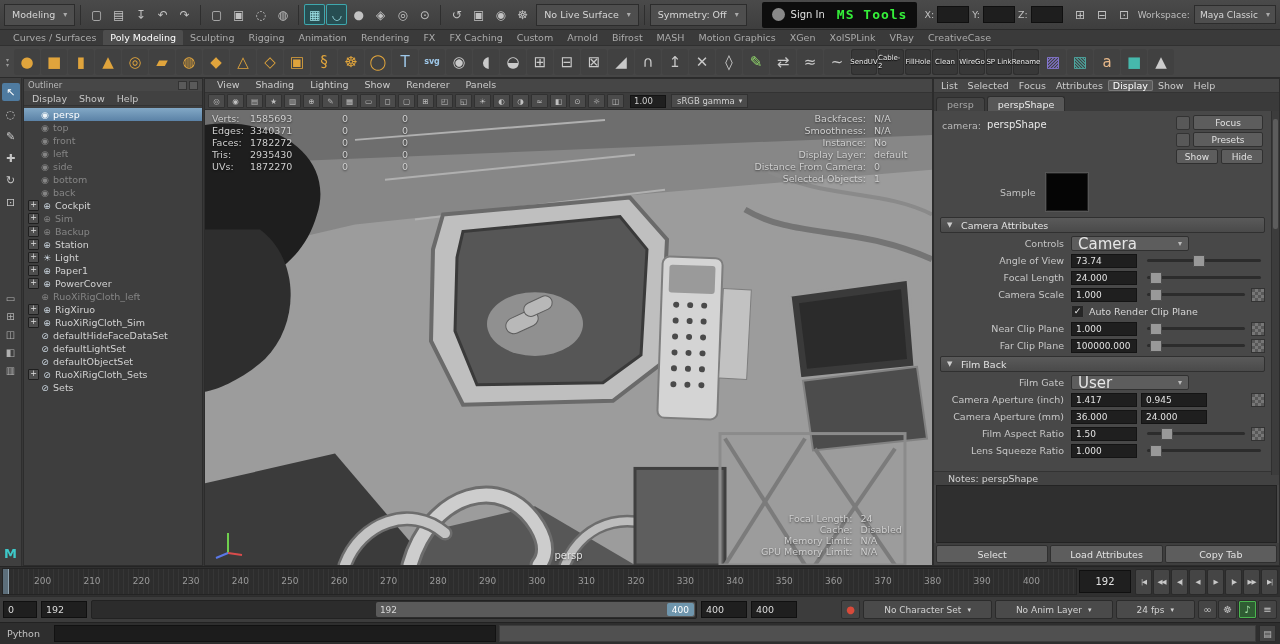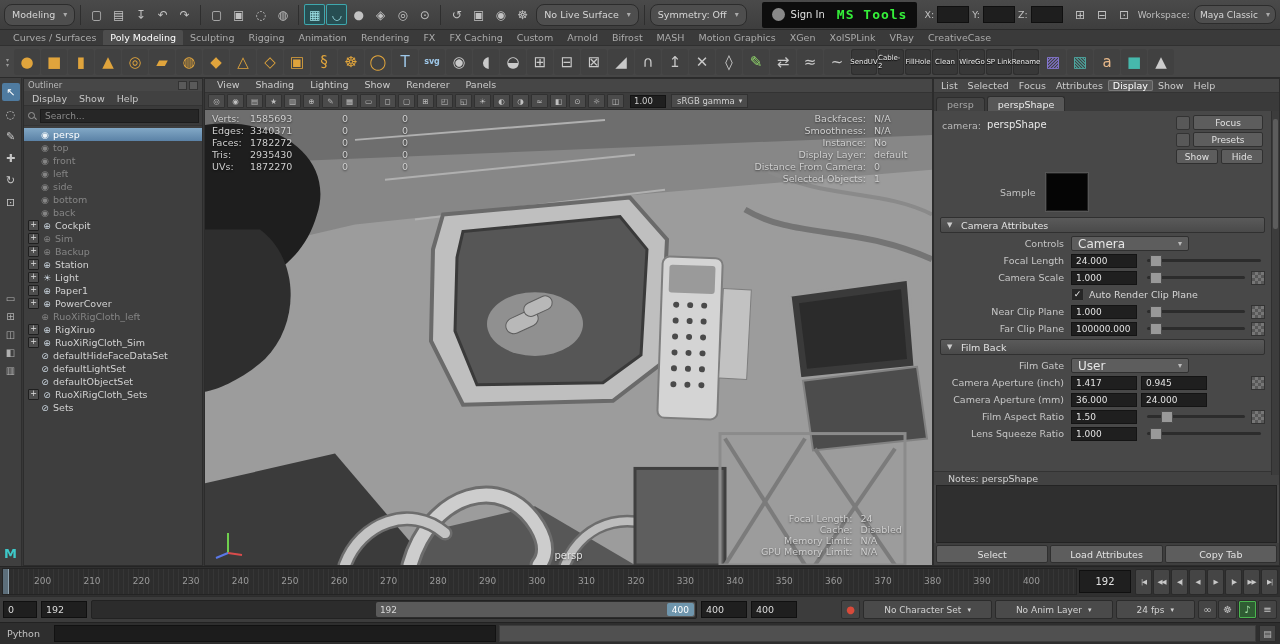--- a/index.html
+++ b/index.html
@@ -6,21 +6,21 @@
   html,body{margin:0;padding:0}
   body{width:1280px;height:644px;overflow:hidden;background:#373737;
        font-family:"DejaVu Sans","Liberation Sans",sans-serif;font-size:10px;color:#c8c8c8;
        cursor:default;-webkit-user-select:none;user-select:none}
   #app{position:relative;width:1280px;height:644px;background:#373737}
 
   
   #topbar{position:absolute;left:0;top:0;width:1280px;height:30px;box-sizing:border-box;
           background:linear-gradient(#4a4a4a,#3e3e3e);border-bottom:1px solid #2b2b2b;
           display:flex;align-items:center;gap:3px;padding:0 4px}
-  .dd{height:20px;background:#4e4e4e;border:1px solid #2c2c2c;border-radius:8px;display:flex;
+  .dd{height:20px;background:#4e4e4e;border:1px solid #2c2c2c;border-radius:0;display:flex;
       align-items:center;gap:8px;padding:0 7px;font-size:9.5px;color:#d6d6d6;white-space:nowrap}
   .dd::after{content:"▾";font-size:8px;color:#aaa}
   .icon-group{display:flex;gap:1px;align-items:center}
   .tbicon{width:21px;height:21px;border-radius:2px;display:flex;align-items:center;
           justify-content:center;font-size:12px;color:#c2c2c2}
   .tbicon.hl{background:#274e52;box-shadow:inset 0 0 0 1px #3fa7ad;color:#9fe3e8}
   .sep{width:1px;height:20px;background:#2e2e2e;margin:0 2px}
   .spacer{flex:1}
   .signin-strip{height:26px;background:#0d0d0d;display:flex;align-items:center;padding:0 10px;
                 gap:12px;border-radius:2px}
@@ -164,21 +164,21 @@
   .fld{width:56px;min-width:56px;height:12px;background:#1f1f1f;border:1px solid #141414;color:#e2e2e2;
        font-size:9px;display:flex;align-items:center;padding:0 4px;margin-right:4px}
   .slider{flex:1;height:3px;background:#2c2c2c;border-radius:2px;margin:0 6px;position:relative}
   .handle{position:absolute;top:-4px;width:10px;height:10px;background:#999;border:1px solid #4d4d4d;border-radius:1px}
   .map{width:12px;min-width:12px;height:12px;background:#585858;border:1px solid #333;margin-right:2px;
        background-image:linear-gradient(45deg,#777 25%,transparent 25%,transparent 75%,#777 75%),
                         linear-gradient(45deg,#777 25%,transparent 25%,transparent 75%,#777 75%);
        background-size:6px 6px;background-position:0 0,3px 3px}
   .dropdown-val{min-width:104px;height:13px;background:#5d5d5d;border:1px solid #303030;border-radius:2px;
                 display:flex;align-items:center;justify-content:space-between;gap:10px;padding:0 6px;
-                font-size:12px;color:#e6e6e6}
+                font-size:15px;color:#e6e6e6}
   .dropdown-val::after{content:"▾";font-size:8px;color:#bbb}
   .chk-row{padding-left:133px;gap:5px}
   .chk{width:11px;height:11px;min-width:11px;background:#262626;border:1px solid #4a4a4a;color:#ececec;
        font-size:9px;line-height:10px;text-align:center;border-radius:1px}
   .chk.checked::before{content:"✓"}
   .chk-label{color:#d6d6d6}
   .ae-notes-label{height:13px;background:#424242;border-top:1px solid #333;display:flex;align-items:center;
                   padding:0 14px;font-size:9.5px;color:#cfcfcf}
   .ae-notes{height:56px;background:#2f2f2f;border:1px solid #232323;margin:0 2px}
   .ae-footer{height:18px;display:flex;gap:2px;padding:2px;background:#3e3e3e}
@@ -485,24 +485,20 @@
       <span class="ph-icons">
         <span class="ph-sq"></span>
         <span class="ph-sq"></span>
       </span>
     </div>
     <div class="outliner-menus">
         <span class="menu-item">Display</span>
         <span class="menu-item">Show</span>
         <span class="menu-item">Help</span>
       </div>
-    <div class="search-row">
-      <span class="search-icon"></span>
-      <input class="search-input" readonly="" placeholder="Search..." style="">
-    </div>
     <div id="outliner-tree">
         <div class="orow sel">
           <span class="exp-spacer"></span>
           <span class="oicon">◉</span>
           <span class="olabel">persp</span>
         </div>
         <div class="orow dim">
           <span class="exp-spacer"></span>
           <span class="oicon">◉</span>
           <span class="olabel">top</span>
@@ -825,20 +821,27 @@
           <span class="tri open"></span>
           <span>Camera Attributes</span>
         </div>
         <div class="ar">
           <span class="lbl">Controls</span>
           <div class="dropdown-val">
             <span>Camera</span>
           </div>
         </div>
         <div class="ar">
+          <span class="lbl">Angle of View</span>
+          <span class="fld">73.74</span>
+          <div class="slider">
+              <div class="handle" style="left:40%"></div>
+            </div>
+        </div>
+        <div class="ar">
           <span class="lbl">Focal Length</span>
           <span class="fld">24.000</span>
           <div class="slider">
               <div class="handle" style="left:3%"></div>
             </div>
         </div>
         <div class="ar">
           <span class="lbl">Camera Scale</span>
           <span class="fld">1.000</span>
           <div class="slider">

